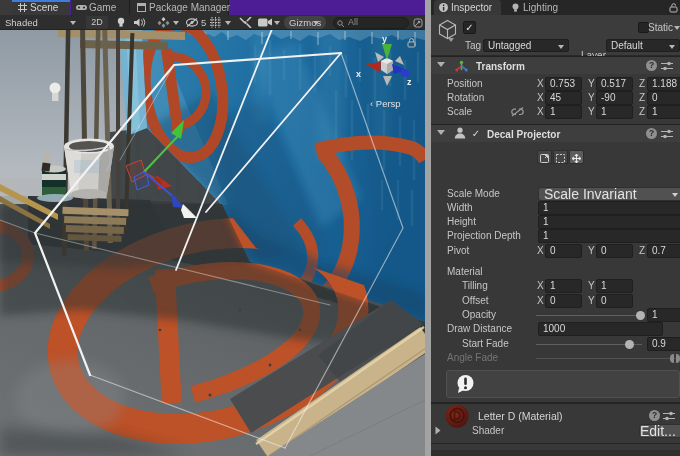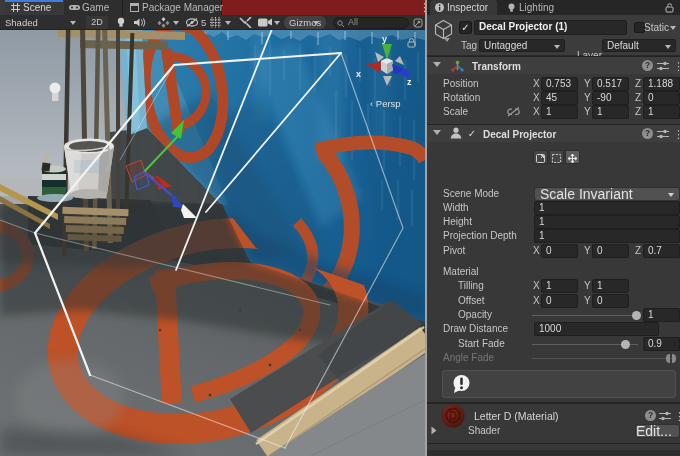--- a/index.html
+++ b/index.html
@@ -10,21 +10,21 @@
 .chk{position:absolute;box-sizing:border-box;width:13px;height:13px;background:#252525;border:1px solid #191919;border-radius:2px;color:#e6e6e6;font-size:10px;line-height:11px;text-align:center}
 .dots{position:absolute;color:#c0c0c0;font-size:11px;line-height:10px;letter-spacing:0}
 .hdr{position:absolute;left:0;width:255px;height:18px;background:#3e3e3e;border-top:1px solid #232323;box-sizing:border-box}
 .fold{width:0;height:0;border-left:4px solid transparent;border-right:4px solid transparent;border-top:5px solid #b0b0b0;position:absolute}
 </style></head>
 <body>
 <div id="root">
 
 <div class="ab" style="left:0;top:0;width:425px;height:456px;background:#3a3a3a">
 
-  <div class="ab" style="left:5px;top:0;width:425px;height:15px;background:#7f1d1d">
+  <div class="ab" style="left:12px;top:0;width:425px;height:15px;background:#4c1d95">
     <div class="ab" style="left:59px;top:0;width:58px;height:15px;background:#2e2e2e;border-right:1px solid #1e1e1e"></div>
     <div class="ab" style="left:118px;top:0;width:98px;height:15px;background:#2e2e2e;border-right:1px solid #1e1e1e"></div>
     <div class="ab" style="left:0;top:0;width:58px;height:15px;background:#383838;border-top:2px solid #3e7de0;box-sizing:border-box"></div>
     <svg class="ab" style="left:6px;top:3px" width="9" height="9" viewBox="0 0 9 9">
           <g stroke="#c8c8c8" stroke-width="1">
             <path d="M2.5 0V9M6.5 0V9M0 2.5H9M0 6.5H9"></path>
           </g>
         </svg>
     <div class="tx" style="left:18px;top:1px;color:#d8d8d8">Scene</div>
     <svg class="ab" style="left:64px;top:4px" width="11" height="7" viewBox="0 0 11 7">
@@ -297,21 +297,21 @@
     <text x="407" y="85" font-size="9" font-weight="bold" fill="#eeeeee" font-family="Liberation Sans">z</text>
     <g stroke="#b8b8b8" fill="none">
             <rect x="408" y="42" width="7" height="5" rx="1"></rect>
             <path d="M409.5 42v-1.5a2 2 0 0 1 4 0V42"></path>
           </g>
     <text x="370" y="107" font-size="9.5" fill="#dfe0e1" font-family="Liberation Sans">‹ Persp</text>
   </g>
   </svg>
 </div>
 
-<div id="insp" class="ab" style="left:425px;top:0;width:255px;height:456px;background:#383838;border-left:2px solid #a3a3a3;box-sizing:border-box">
+<div id="insp" class="ab" style="left:425px;top:0;width:255px;height:456px;background:#383838;border-left:6px solid #a3a3a3;box-sizing:border-box">
 
   <div class="ab" style="left:0;top:0;width:254px;height:15px;background:#262626">
     <div class="ab" style="left:3px;top:0;width:67px;height:15px;background:#383838;border-radius:3px 3px 0 0"></div>
     <svg class="ab" style="left:8px;top:3px" width="9" height="9" viewBox="0 0 9 9">
           <circle cx="4.5" cy="4.5" r="4.5" fill="#c0c0c0"></circle>
           <rect x="3.9" y="1.5" width="1.4" height="1.6" fill="#262626"></rect>
           <rect x="3.9" y="4" width="1.4" height="3.5" fill="#262626"></rect>
         </svg>
     <div class="tx" style="left:20px;top:1px;color:#d6d6d6">Inspector</div>
     <svg class="ab" style="left:80px;top:2.5px" width="9" height="10" viewBox="0 0 9 10">
@@ -330,21 +330,20 @@
 
   <div class="ab" style="left:0;top:15px;width:254px;height:40px;background:#3c3c3c;border-bottom:1px solid #292929"></div>
   <svg class="ab" style="left:6px;top:19px" width="21" height="21" viewBox="0 0 21 21">
         <g stroke="#b9b9b9" stroke-width="1.1" fill="none">
           <path d="M10.5 1.5L18.5 6v9l-8 4.5-8-4.5V6z"></path>
           <path d="M2.5 6l8 4.5 8-4.5M10.5 10.5V19.5"></path>
         </g>
       </svg>
     <div class="ddt" style="left:17px;top:38px;border-top-color:#9a9a9a;border-left-width:3px;border-right-width:3px"></div>
   <div class="chk" style="left:32px;top:21px">✓</div>
-  <div class="fld" style="left:47px;top:20px;width:153px;height:15px;font-weight:bold;color:#efefef">Decal Projector (1)</div>
   <div class="chk" style="left:207px;top:22px;width:11px;height:11px"></div>
   <div class="tx" style="left:217px;top:21px">Static</div>
   <div class="ddt" style="left:243px;top:26px"></div>
   <div class="tx" style="left:34px;top:39px">Tag</div>
   <div class="fld" style="left:52px;top:39px;width:86px;height:13px;line-height:11px">Untagged<span class="ddt" style="right:4px;top:4.5px"></span></div>
   <div class="tx" style="left:150px;top:49px">Layer</div>
   <div class="fld" style="left:175px;top:39px;width:74px;height:13px;line-height:11px">Default<span class="ddt" style="right:4px;top:4.5px"></span></div>
 
   <div class="hdr" style="top:56px"></div>
   <div class="fold" style="left:6px;top:62px"></div>
@@ -418,21 +417,21 @@
           </g>
         </svg></div>
   <div class="ab" style="left:122px;top:150px;width:15px;height:14px;background:#464646;border:1px solid #2e2e2e;box-sizing:border-box"><svg width="9" height="9" viewBox="0 0 9 9" style="margin:2px">
           <rect x="0.5" y="0.5" width="8" height="8" fill="none" stroke="#cfcfcf" stroke-dasharray="2 1.4"></rect>
         </svg></div>
   <div class="ab" style="left:138px;top:150px;width:15px;height:14px;background:#5d5d5d;border:1px solid #2e2e2e;border-radius:0 2px 2px 0;box-sizing:border-box"><svg width="9" height="9" viewBox="0 0 9 9" style="margin:2px">
           <g stroke="#e8e8e8" stroke-width="1">
             <path d="M4.5 0v9M0 4.5h9M4.5 0L3 1.7h3zM4.5 9L3 7.3h3zM0 4.5L1.7 3v3zM9 4.5L7.3 3v3z"></path>
           </g>
         </svg></div>
-  <div class="tx" style="left:16px;top:187px">Scene Mode</div>
+  <div class="tx" style="left:16px;top:187px">Scale Mode</div>
   <div class="pop" style="left:107px;top:187px;width:146px">Scale Invariant<span class="ddt" style="right:5px;top:5px;border-top-color:#d0d0d0"></span></div>
   <div class="tx" style="left:16px;top:201px">Width</div>
   <div class="fld" style="left:107px;top:201px;width:146px">1</div>
   <div class="tx" style="left:16px;top:215px">Height</div>
   <div class="fld" style="left:107px;top:215px;width:146px">1</div>
   <div class="tx" style="left:16px;top:229px">Projection Depth</div>
   <div class="fld" style="left:107px;top:229px;width:146px">1</div>
   <div class="tx" style="left:16px;top:244px">Pivot</div>
   <div class="tx" style="left:106px;top:244px">X</div>
       <div class="fld" style="left:114px;top:244px;width:37px">0</div>

